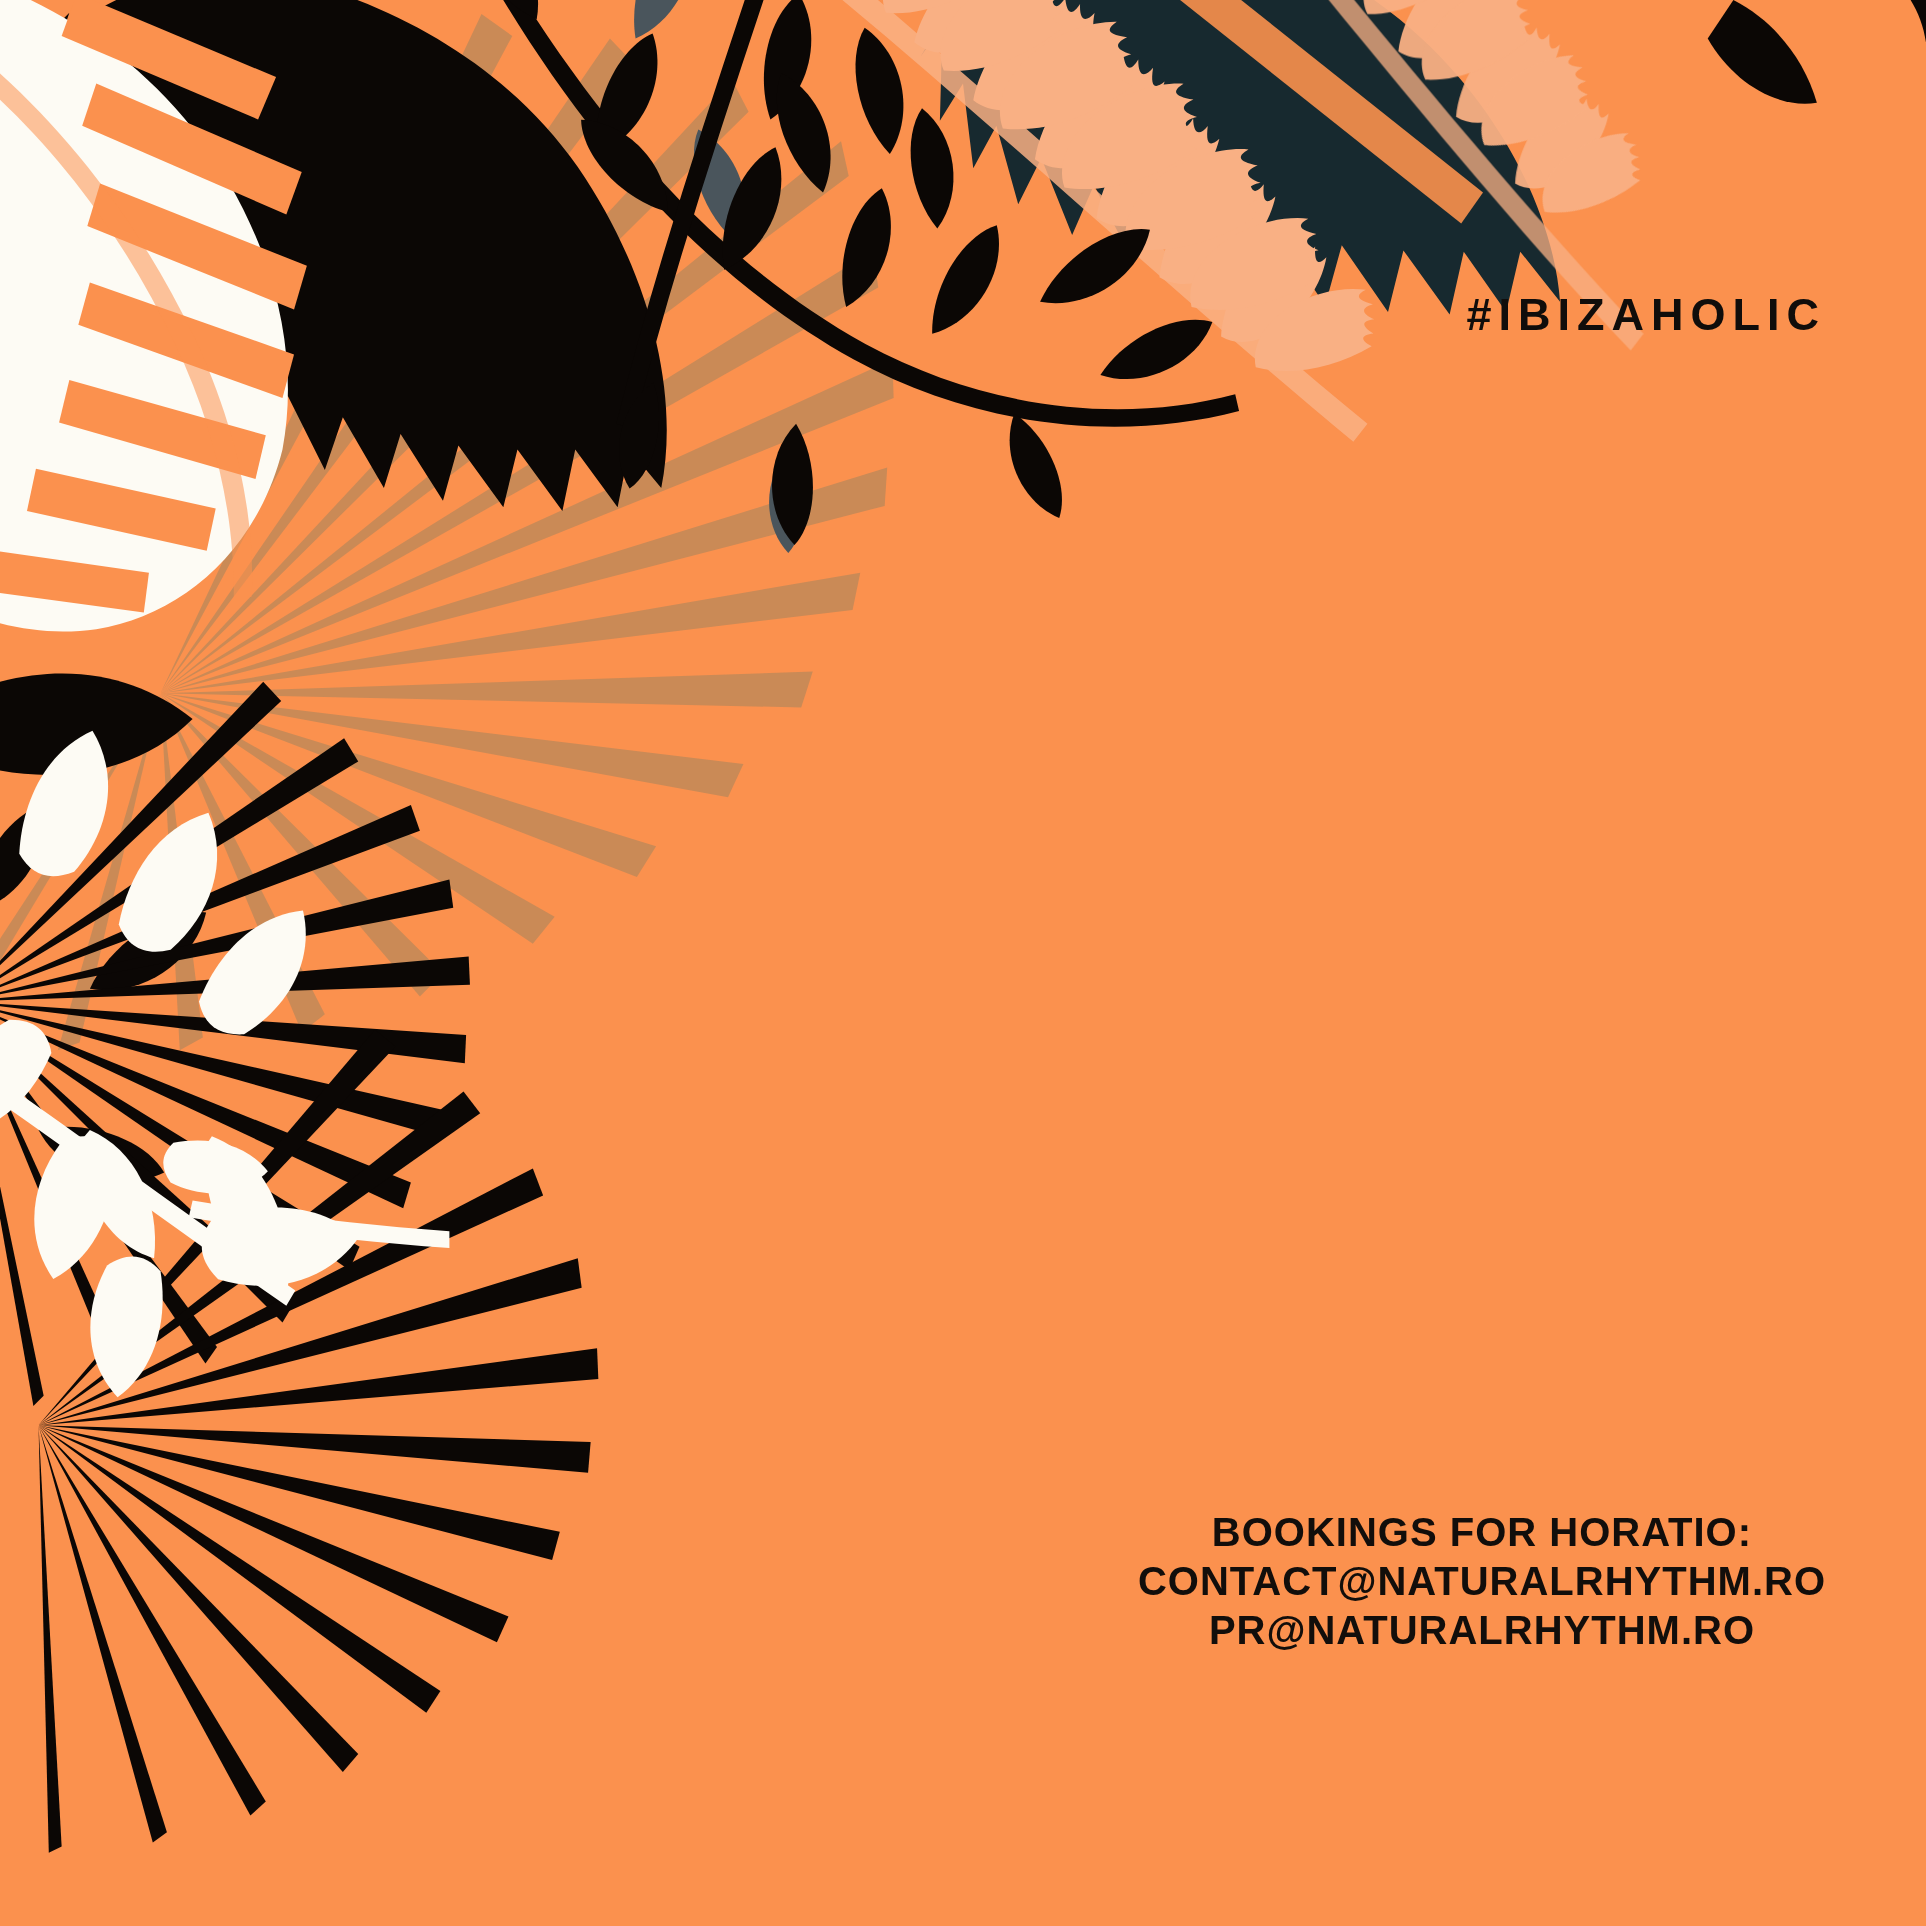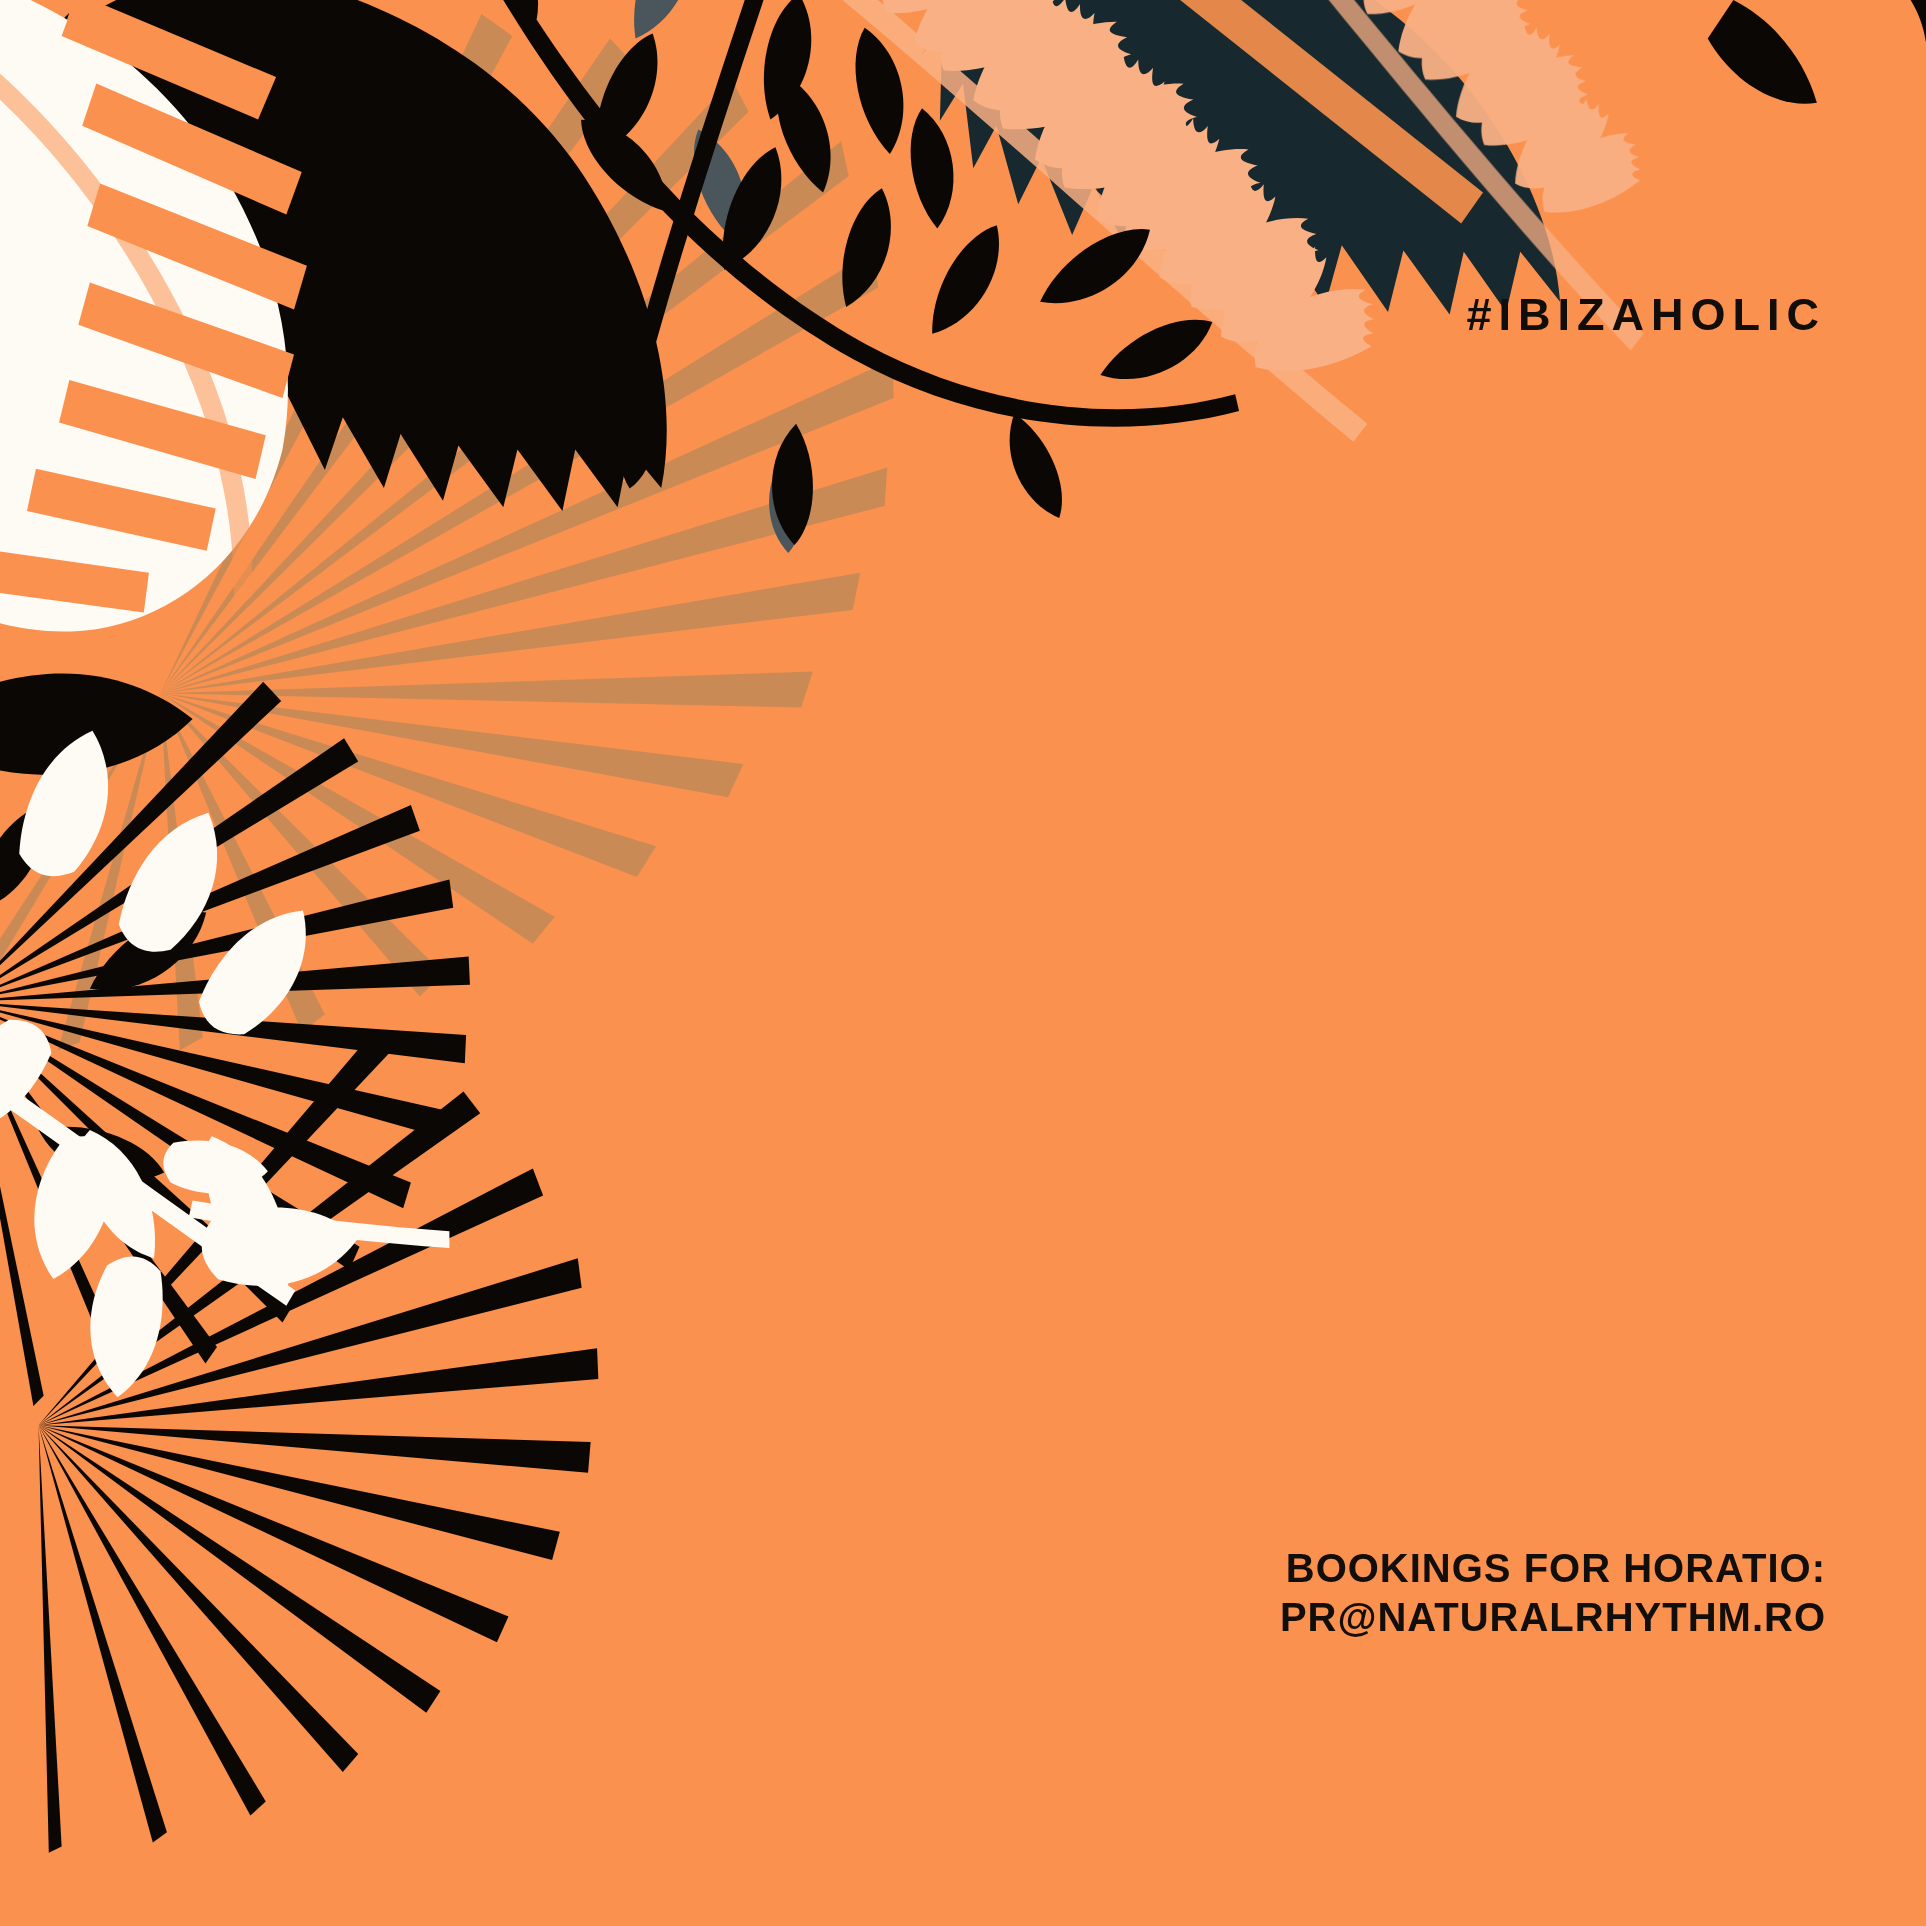--- a/index.html
+++ b/index.html
@@ -63,22 +63,22 @@
     white-space: nowrap;
     transform: scaleX(0.985);
     transform-origin: right center;
     font-family: "Liberation Sans", sans-serif;
   }
 
   
   .contact {
     position: absolute;
     right: 100px;
-    top: 1544px;
-    text-align: right;
+    top: 1508px;
+    text-align: center;
   }
   .contact .cl {
     display: block;
     color: #120e0b;
     font-weight: 700;
     font-size: 40px;
     line-height: 1.23;
     letter-spacing: 1px;
     white-space: nowrap;
     font-family: "Liberation Sans", sans-serif;
@@ -427,18 +427,19 @@
 
   </svg>
 
   <div id="content">
 
     <div class="hashtag">#IBIZAHOLIC</div>
 
 
     <div class="contact">
       <span class="cl">BOOKINGS FOR HORATIO:</span>
+      <span class="cl">CONTACT@NATURALRHYTHM.RO</span>
       <span class="cl">PR@NATURALRHYTHM.RO</span>
     </div>
 
   </div>
 </div>
 
 
 </body></html>

